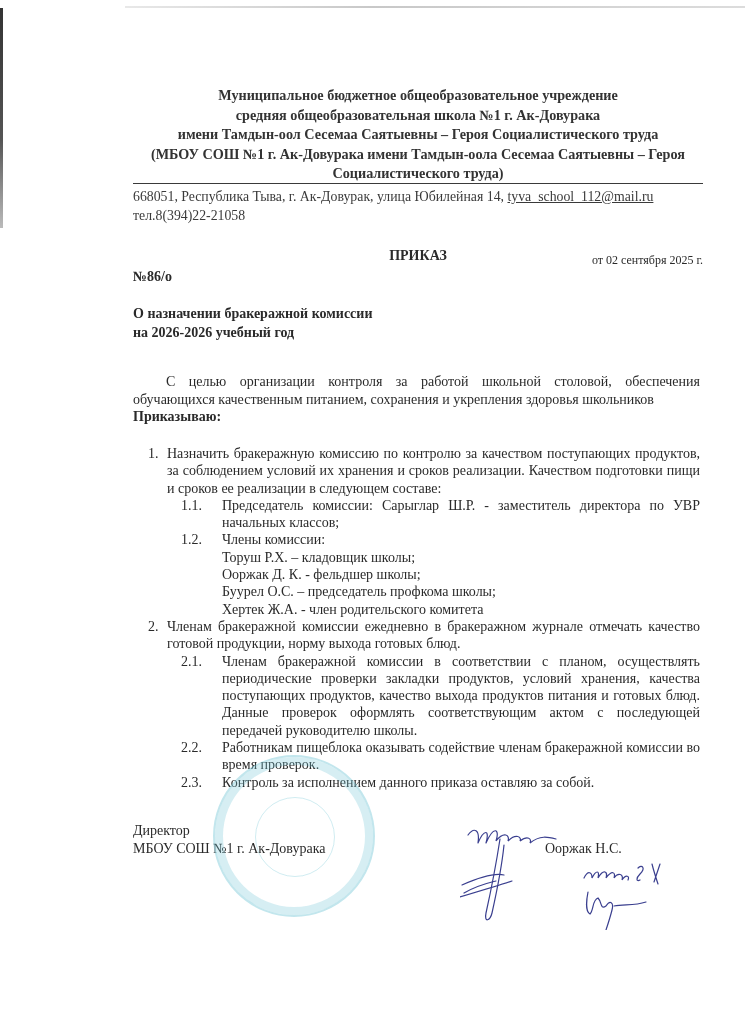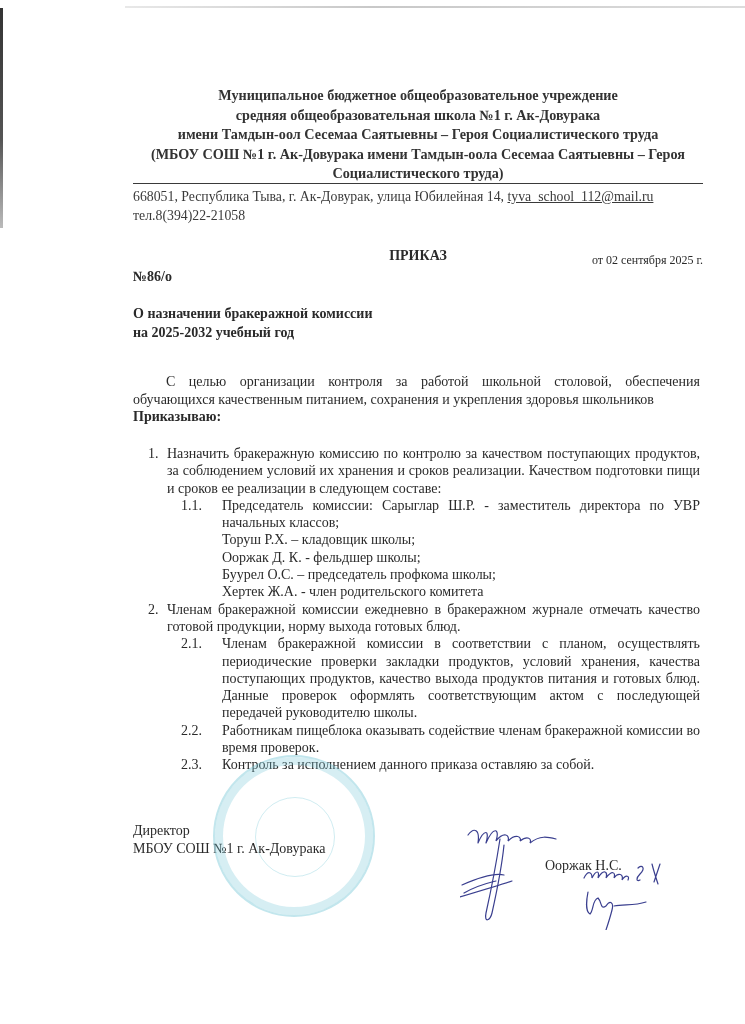--- a/index.html
+++ b/index.html
@@ -60,21 +60,21 @@
     position: absolute; top: 445px; left: 0; width: 567px; font-size: 14px; line-height: 17.3px;
   }
   .item { position: relative; padding-left: 34px; text-align: justify; }
   .item .num { position: absolute; left: 15px; top: 0; }
   .sub { position: relative; padding-left: 89px; text-align: justify; }
   .sub .num { position: absolute; left: 48px; top: 0; }
   .member { padding-left: 89px; }
   .signature-block {
     position: absolute; top: 822px; left: 0; width: 570px; font-size: 14px; line-height: 17.5px;
   }
-  .director-name { position: absolute; left: 412px; top: 17.5px; margin-top: 17px; }
+  .director-name { position: absolute; left: 412px; top: 17.5px; }
   .stamp {
     position: absolute; left: 213px; top: 755px; width: 158px; height: 158px;
     border-radius: 50%;
     border: 2px solid rgba(120, 200, 215, 0.45);
     box-shadow: inset 0 0 0 6px rgba(255,255,255,0), inset 0 0 0 8px rgba(120,200,215,0.3);
   }
   .stamp-inner {
     position: absolute; left: 40px; top: 40px; width: 78px; height: 78px; border-radius: 50%;
     border: 1.2px solid rgba(120, 200, 215, 0.35);
   }
@@ -101,36 +101,40 @@
     <div><span>668051, Республика Тыва, г. Ак-Довурак, улица Юбилейная 14, </span><span class="email">tyva_school_112@mail.ru</span></div>
     <div>тел.8(394)22-21058</div>
   </div>
 
   <div class="order-title">ПРИКАЗ</div>
   <div class="order-number">№86/о</div>
   <div class="order-date">от 02 сентября 2025 г.</div>
 
   <div class="subject">
     <div>О назначении бракеражной комиссии</div>
-    <div>на 2025-2032 учебный год</div>
+    <div>на 2026-2026 учебный год</div>
   </div>
 
   <div class="preamble">
     <span class="indent"></span><span>С целью организации контроля за работой школьной столовой, обеспечения обучающихся качественным питанием, сохранения и укрепления здоровья школьников</span>
     <div class="decree">Приказываю:</div>
   </div>
 
   <div class="list">
     <div class="item">
       <span class="num">1.</span>
       <span>Назначить бракеражную комиссию по контролю за качеством поступающих продуктов, за соблюдением условий их хранения и сроков реализации. Качеством подготовки пищи и сроков ее реализации в следующем составе:</span>
     </div>
     <div class="sub">
       <span class="num">1.1.</span>
       <span>Председатель комиссии: Сарыглар Ш.Р. -  заместитель директора по УВР начальных классов;</span>
+    </div>
+    <div class="sub">
+      <span class="num">1.2.</span>
+      <span>Члены комиссии:</span>
     </div>
     <div class="member">Торуш Р.Х. – кладовщик школы;</div>
     <div class="member">Ооржак Д. К. - фельдшер школы;</div>
     <div class="member">Буурел О.С. – председатель профкома школы;</div>
     <div class="member">Хертек Ж.А. - член родительского комитета</div>
 
     <div class="item">
       <span class="num">2.</span>
       <span>Членам бракеражной комиссии ежедневно в бракеражном журнале отмечать качество готовой продукции, норму выхода готовых блюд.</span>
     </div>

